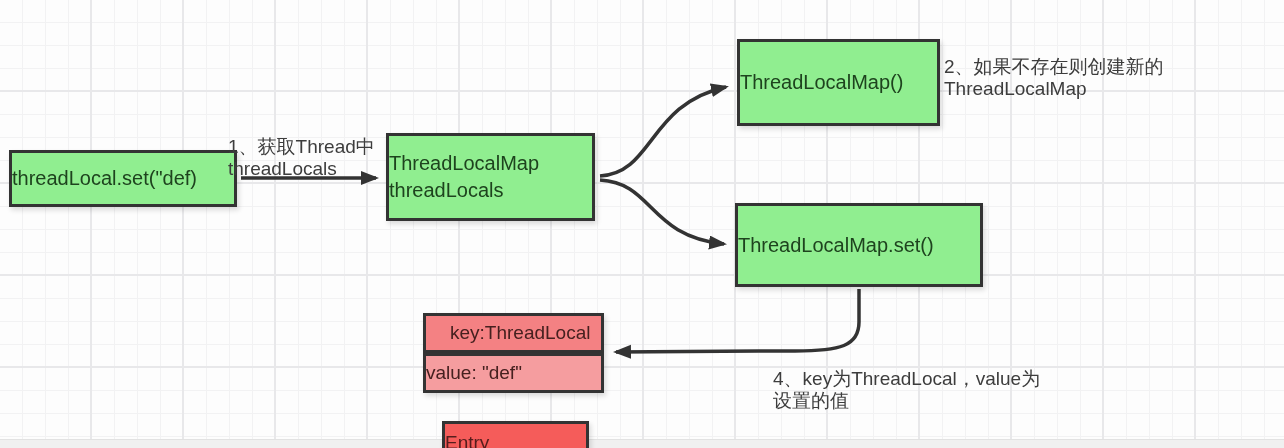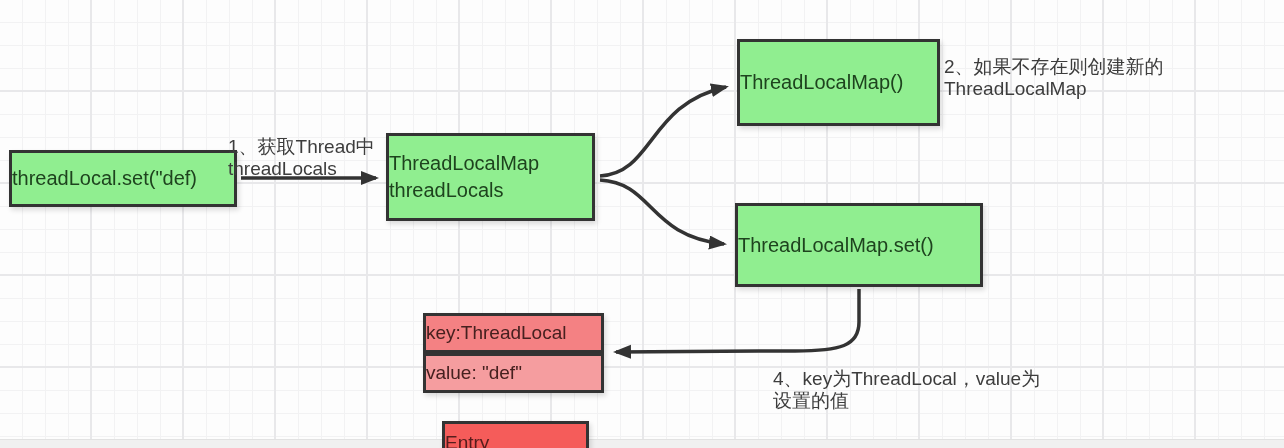--- a/index.html
+++ b/index.html
@@ -22,21 +22,21 @@
     border:3px solid #333;
     display:flex;flex-direction:column;justify-content:center;align-items:flex-start;
     text-align:center;
     box-shadow:2px 3px 5px rgba(0,0,0,0.14);
   }
   .green{background:#90ee90;color:#1e431e;font-size:20px;}
   .n-set      {left:9px;  top:150px; width:228px; height:57px;}
   .n-map-var  {left:386px;top:133px; width:209px; height:88px; line-height:27px;}
   .n-map-ctor {left:737px;top:39px;  width:203px; height:87px;}
   .n-map-set  {left:735px;top:203px; width:248px; height:84px;}
-  .pink-key   {left:423px;top:313px; width:181px; height:40px; background:#f48183;color:#46201f;font-size:19px; z-index:3;}
+  .pink-key   {left:423px;top:313px; width:181px; height:40px; background:#f48183;color:#46201f;font-size:19px; z-index:3;padding-left:24px;}
   .pink-value {left:423px;top:353px; width:181px; height:40px; background:#f59d9f;color:#46201f;font-size:19px; z-index:3;}
   .red-entry  {left:442px;top:391px; width:147px; height:44px; background:#f55c5a;color:#551d1c;font-size:19px; z-index:2;margin-top:30px;}
   .note{
     position:absolute;
     color:#3d3d3d;
     font-size:19px;
     line-height:22px;
     text-align:left;
   }
   .note-1{left:228px; top:92px;  width:192px;margin-top:44px;}

